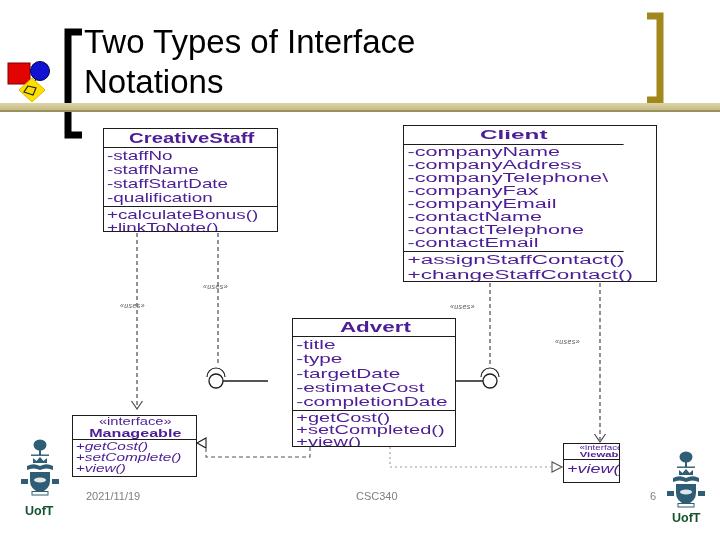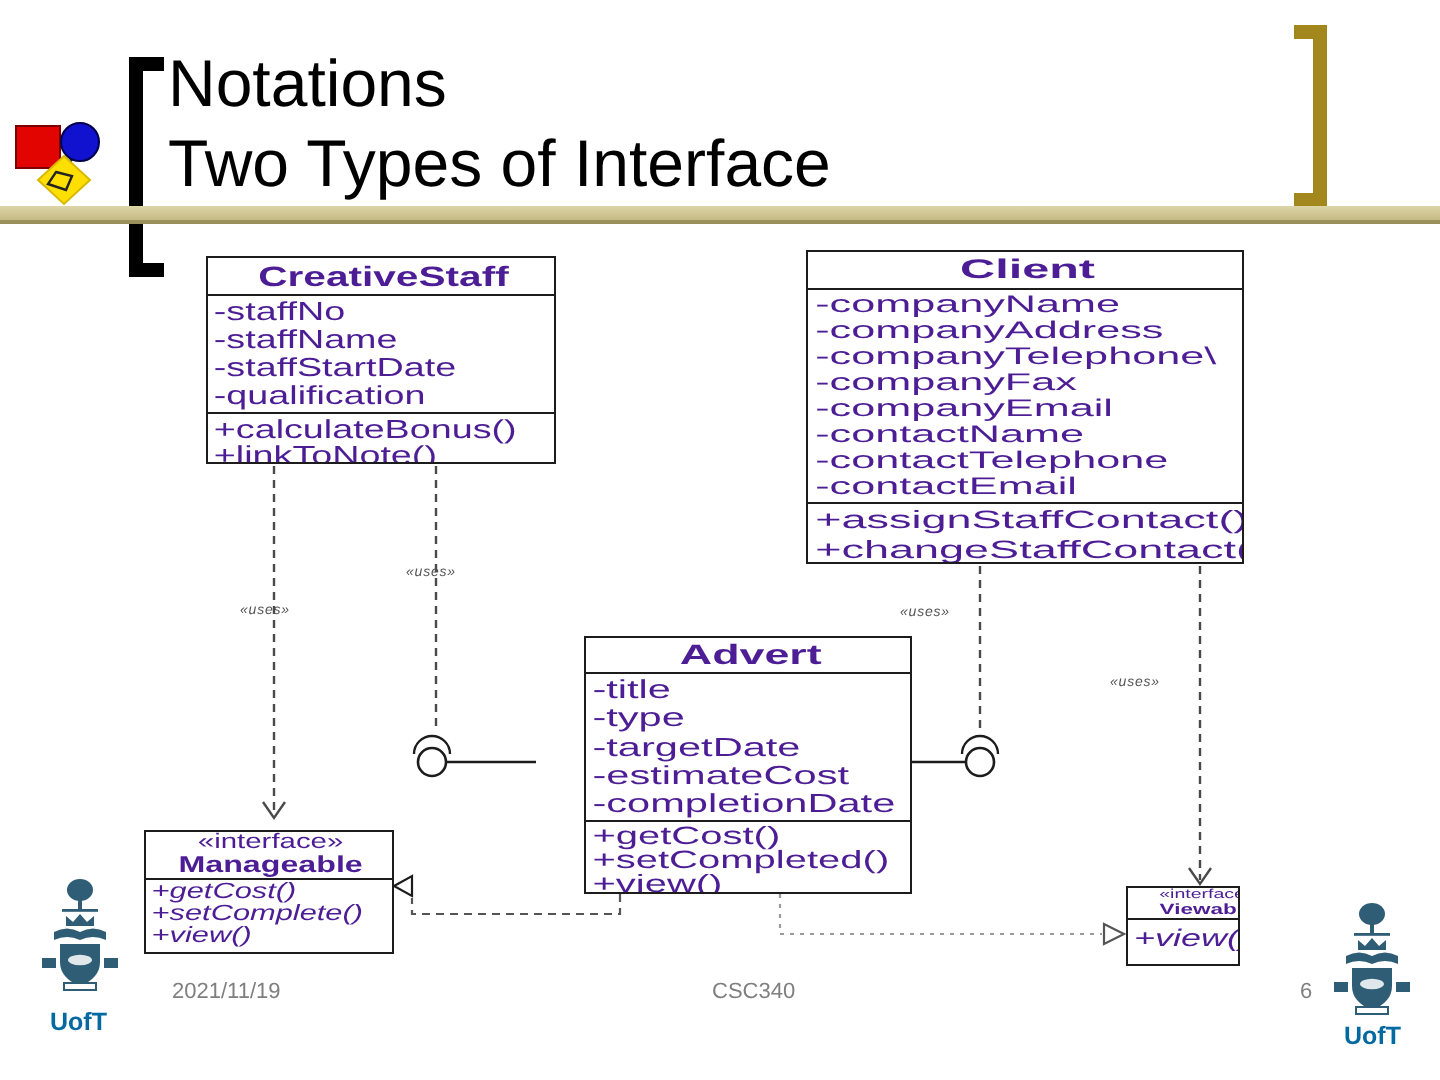--- a/index.html
+++ b/index.html
@@ -21,21 +21,21 @@
   .umeth{border-top:1px solid #1c1c1c;padding:1px 0 1px 2px;}
   .row{white-space:nowrap;}
   .it{font-style:italic;}
 
   #cs{left:103px;top:128px;width:175px;height:104px;}
   #cs .wrap{width:121px;transform:scaleX(1.45);}
   #cs .utitle{font-size:14px;line-height:18px;}
   #cs .uattrs .row{font-size:13px;line-height:14px;}
   #cs .umeth .row{font-size:13px;line-height:13px;}
 
-  #cl{left:403px;top:125px;width:219px;height:157px;}
+  #cl{left:403px;top:125px;width:254px;height:157px;}
   #cl .wrap{width:122px;transform:scaleX(1.8);}
   #cl .utitle{font-size:13.5px;line-height:18px;}
   #cl .uattrs .row{font-size:12px;line-height:13px;}
   #cl .umeth .row{font-size:12.5px;line-height:14.5px;}
 
   #ad{left:268px;top:318px;width:164px;height:129px;margin-left:24px;}
   #ad .wrap{width:103px;transform:scaleX(1.6);}
   #ad .utitle{font-size:14px;line-height:17px;}
   #ad .uattrs .row{font-size:13px;line-height:14.3px;}
   #ad .umeth .row{font-size:12.5px;line-height:12px;}
@@ -51,21 +51,21 @@
   #vw .wrap{width:53px;transform:scaleX(1.5);}
   #vw .uhead{text-align:center;}
   #vw .stereo{font-size:6.5px;line-height:7px;}
   #vw .iname{font-size:7.5px;line-height:8px;font-weight:bold;}
   #vw .umeth .row{font-size:12px;line-height:17px;}
 
   .ulabel{position:absolute;font-size:7px;font-style:italic;color:#555;letter-spacing:.4px;}
 
   
   .ftxt{position:absolute;top:490px;font-size:11px;color:#7f7f7f;}
-  .crest-label{position:absolute;font-size:12.5px;font-weight:bold;color:#0369a1;}
+  .crest-label{position:absolute;font-size:12.5px;font-weight:bold;color:#14532d;}
 </style>
 </head>
 <body>
 
 <div class="slide">
 
   <svg class="abs" style="left:4px;top:56px" width="52" height="50">
     <line x1="14" y1="16" x2="36" y2="15" stroke="#333" stroke-width="1.5"></line>
     <line x1="36" y1="15" x2="27" y2="33" stroke="#333" stroke-width="1.5"></line>
     <rect x="4" y="7" width="22" height="21" fill="#e20400" stroke="#7e0000" stroke-width="1"></rect>
@@ -76,22 +76,22 @@
 
   <svg class="abs" style="left:58px;top:28px" width="28" height="112">
     <path d="M24,4 H10 V107 H24" fill="none" stroke="#000" stroke-width="7"></path>
   </svg>
 
   <svg class="abs" style="left:643px;top:12px" width="28" height="95">
     <path d="M4,4 H17 V88 H4" fill="none" stroke="#a2871c" stroke-width="7"></path>
   </svg>
 
   <div class="abs title">
+    <div>Two Types of Interface</div>
     <div>Notations</div>
-    <div>Two Types of Interface</div>
   </div>
 
   <div class="abs rule"></div>
 
   <svg class="abs" style="left:0;top:0" width="720" height="540">
 
     <path d="M137,233 V407" fill="none" stroke="#4a4a4a" stroke-width="1.2" stroke-dasharray="4 3"></path>
     <path d="M131.5,401 L137,409 L142.5,401" fill="none" stroke="#4a4a4a" stroke-width="1.2"></path>
 
     <path d="M218,233 V366" fill="none" stroke="#4a4a4a" stroke-width="1.2" stroke-dasharray="4 3"></path>

